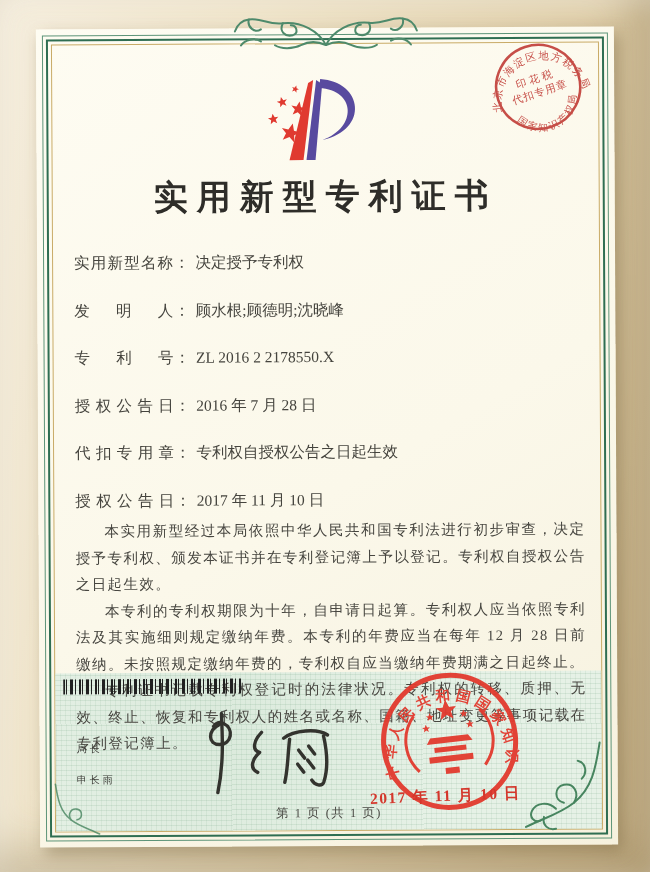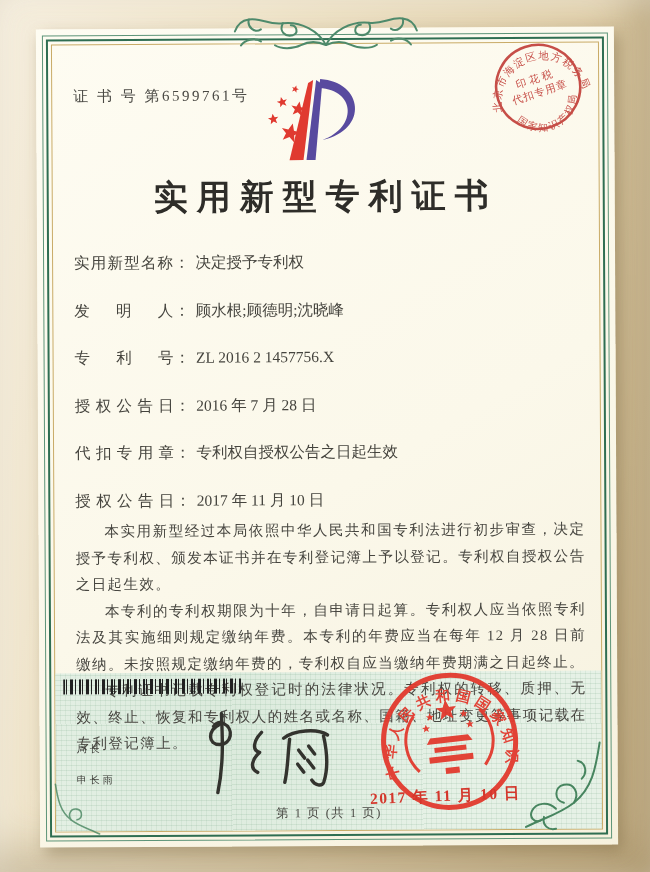--- a/index.html
+++ b/index.html
@@ -87,21 +87,20 @@
       <path d="M22,78 C20,86 26,92 34,90"></path>
     </g>
   </svg>
   <svg class="ornament" style="left:12px;bottom:8px;opacity:.8;" width="50" height="58" viewBox="0 0 84 96">
     <g stroke="#47855f" fill="none" stroke-width="2.6" stroke-linecap="round" transform="translate(84,0) scale(-1,1)">
       <path d="M78,4 C74,30 70,50 52,64 C38,75 20,80 4,88"></path>
       <path d="M52,64 C58,54 52,44 42,46 C32,48 32,62 42,64"></path>
     </g>
   </svg>
 
-  <div class="cert-no">证 书 号 第6599761号</div>
 
   <svg class="logo" width="110" height="88" viewBox="0 0 110 88">
     <defs>
       <path id="st" d="M0,-10 L2.9,-3.1 L9.5,-3.1 L4.2,1.2 L5.9,8.1 L0,4 L-5.9,8.1 L-4.2,1.2 L-9.5,-3.1 L-2.9,-3.1 Z"></path>
     </defs>
     <g fill="#e03a30">
       <use href="#st" transform="translate(31,13) scale(0.38) rotate(18)"></use>
       <use href="#st" transform="translate(18,26) scale(0.55) rotate(-14)"></use>
       <use href="#st" transform="translate(34,33) scale(0.78) rotate(10)"></use>
       <use href="#st" transform="translate(9,43) scale(0.55) rotate(-8)"></use>
@@ -133,21 +132,21 @@
   <div class="title">实用新型专利证书</div>
 
   <div class="fields">
     <div class="field-row">
       <span class="field-label">实用新型名称</span><span class="field-colon">：</span><span>决定授予专利权</span>
     </div>
     <div class="field-row">
       <span class="field-label">发明人</span><span class="field-colon">：</span><span>顾水根;顾德明;沈晓峰</span>
     </div>
     <div class="field-row">
-      <span class="field-label">专利号</span><span class="field-colon">：</span><span>ZL 2016 2 1457756.X</span>
+      <span class="field-label">专利号</span><span class="field-colon">：</span><span>ZL 2016 2 2178550.X</span>
     </div>
     <div class="field-row">
       <span class="field-label">授权公告日</span><span class="field-colon">：</span><span>2016 年 7 月 28 日</span>
     </div>
     <div class="field-row">
       <span class="field-label">代扣专用章</span><span class="field-colon">：</span><span>专利权自授权公告之日起生效</span>
     </div>
     <div class="field-row">
       <span class="field-label">授权公告日</span><span class="field-colon">：</span><span>2017 年 11 月 10 日</span>
     </div>

